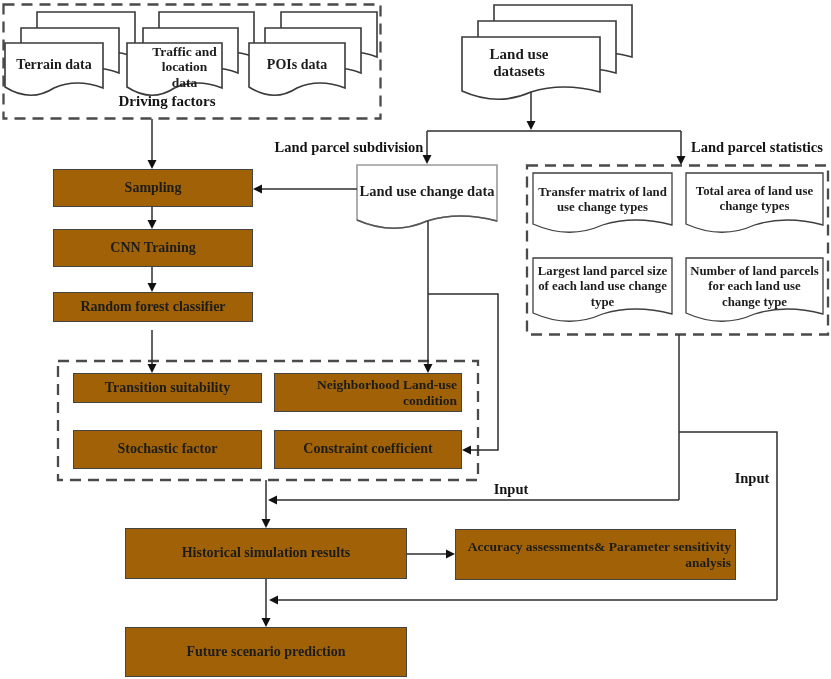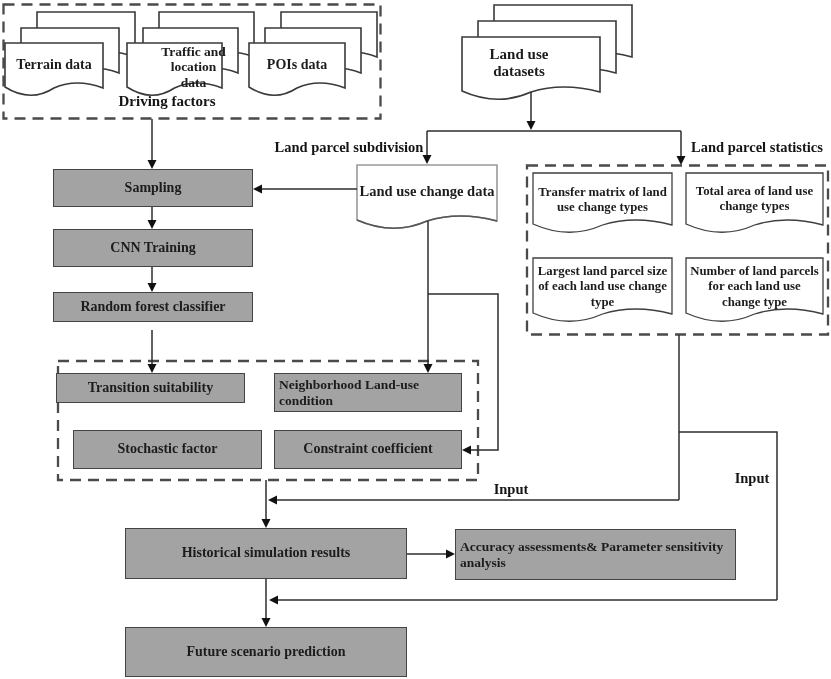--- a/index.html
+++ b/index.html
@@ -2,22 +2,22 @@
 <html><head>
 <meta charset="utf-8">
 <style>
   html,body{margin:0;padding:0;background:#ffffff;}
   .canvas{
     position:relative;width:831px;height:679px;background:#ffffff;
     font-family:Liberation Serif, serif;overflow:hidden;
   }
   .canvas svg{position:absolute;left:0;top:0;}
   .box{
-    position:absolute;background:#a3a3a3;border:1.7px solid #444444;
-    display:flex;align-items:center;justify-content:center;text-align:left;
+    position:absolute;background:#a16207;border:1.7px solid #444444;
+    display:flex;align-items:center;justify-content:center;text-align:right;
     font-weight:bold;color:#1c1c1c;font-size:14px;line-height:1.15;
     box-sizing:border-box;padding:14px 4px;
   }
   .doc-label{
     position:absolute;display:flex;align-items:center;justify-content:center;
     text-align:center;font-weight:bold;color:#1c1c1c;font-size:14px;line-height:1.15;
     box-sizing:border-box;padding:0 2px;
   }
   .doc-label.small{font-size:12.8px;line-height:1.18;}
   .lbl{
@@ -113,41 +113,41 @@
       <path class="conn" d="M407,554 H446"></path>
       <polygon class="arrow" points="446,549.5 446,558.5 455,554"></polygon>
       <path class="conn" d="M278,600 H777"></path>
       <polygon class="arrow" points="278,595.5 278,604.5 269,600"></polygon>
       <path class="conn" d="M266,579 V618"></path>
       <polygon class="arrow" points="261.5,618 270.5,618 266,627"></polygon>
     </g>
   </svg>
 
   <div class="doc-label" style="left:5px;top:45px;width:98px;height:40px;">Terrain data</div>
-  <div class="doc-label" style="left:136px;top:44px;width:95px;height:46px;font-size:13.5px;padding-left:22px;">Traffic and location data</div>
+  <div class="doc-label" style="left:127px;top:44px;width:95px;height:46px;font-size:13.5px;padding-left:22px;">Traffic and location data</div>
   <div class="doc-label" style="left:249px;top:45px;width:96px;height:40px;">POIs data</div>
   <div class="lbl" style="left:97px;top:93px;width:140px;font-size:15px;">Driving factors</div>
 
   <div class="doc-label" style="left:462px;top:40px;width:114px;height:46px;font-size:15px;">Land use datasets</div>
 
   <div class="lbl" style="left:269px;top:139px;width:160px;">Land parcel subdivision</div>
   <div class="lbl" style="left:687px;top:139px;width:140px;">Land parcel statistics</div>
 
   <div class="doc-label" style="left:357px;top:168px;width:140px;height:46px;font-size:14.5px;">Land use change data</div>
 
   <div class="doc-label small" style="left:535px;top:175px;width:135px;height:50px;">Transfer matrix of land use change types</div>
   <div class="doc-label small" style="left:688px;top:177px;width:133px;height:44px;">Total area of land use change types</div>
   <div class="doc-label small" style="left:535px;top:260px;width:135px;height:54px;">Largest land parcel size of each land use change type</div>
   <div class="doc-label small" style="left:688px;top:260px;width:133px;height:54px;">Number of land parcels for each land use change type</div>
 
   <div class="box" style="left:53px;top:169px;width:200px;height:38px;">Sampling</div>
   <div class="box" style="left:53px;top:229px;width:200px;height:38px;">CNN Training</div>
   <div class="box" style="left:53px;top:292px;width:200px;height:22px;">Random forest classifier</div>
 
-  <div class="box" style="left:56px;top:373px;width:189px;height:22px;">Transition suitability</div>
+  <div class="box" style="left:73px;top:373px;width:189px;height:22px;">Transition suitability</div>
   <div class="box" style="left:274px;top:373px;width:188px;height:39px;font-size:13.5px;">Neighborhood Land-use condition</div>
   <div class="box" style="left:73px;top:430px;width:189px;height:39px;">Stochastic factor</div>
   <div class="box" style="left:274px;top:430px;width:188px;height:39px;">Constraint coefficient</div>
 
   <div class="lbl" style="left:490px;top:481px;width:42px;">Input</div>
   <div class="lbl" style="left:731px;top:470px;width:42px;">Input</div>
 
   <div class="box" style="left:455px;top:529px;width:281px;height:51px;font-size:13.5px;">Accuracy assessments&amp; Parameter sensitivity analysis</div>
   <div class="box" style="left:125px;top:528px;width:282px;height:51px;">Historical simulation results</div>
   <div class="box" style="left:125px;top:627px;width:282px;height:50px;">Future scenario prediction</div>

